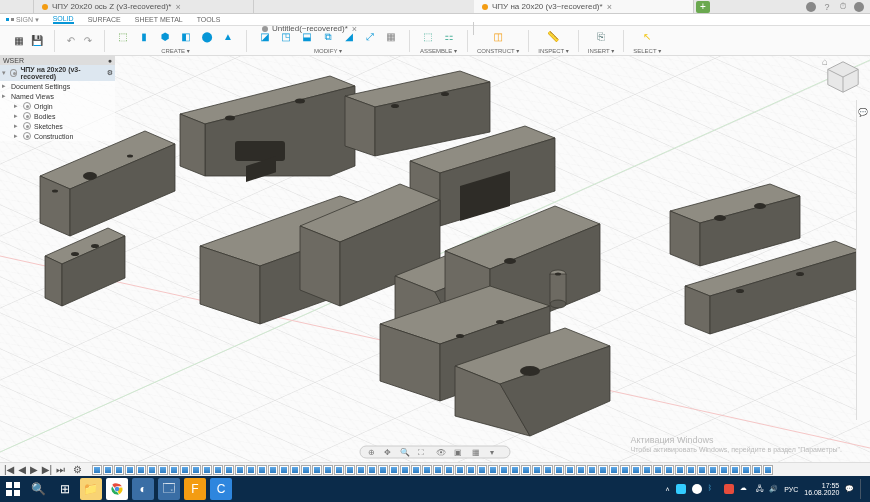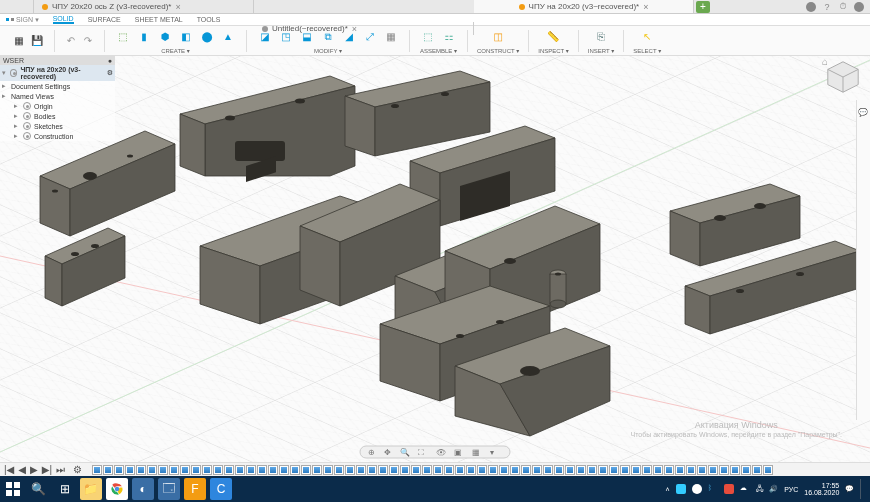--- a/index.html
+++ b/index.html
@@ -47,21 +47,21 @@
 .viewcube-home { position: absolute; right: 42px; top: 56px; font-size: 10px; color: #999; z-index:10;}
 
 
 .comments { position: absolute; right: 0; top: 100px; width: 14px; height: 320px; background: #fafafa; border-left: 1px solid #ddd; display: flex; flex-direction: column; align-items: center; gap: 20px; padding-top: 8px; z-index: 10; font-size: 8px; color: #888; }
 
 
 .canvas { position: absolute; left: 0; top: 56px; right: 0; bottom: 40px; overflow: hidden; }
 .canvas svg { width: 100%; height: 100%; }
 
 
-.watermark { position: absolute; right: 28px; bottom: 63px; font-size: 9px; color: #bbb; text-align:center; z-index: 11; line-height: 1.2;}
+.watermark { position: absolute; right: 28px; bottom: 48px; font-size: 9px; color: #bbb; text-align:left; z-index: 11; line-height: 1.2;}
 
 
 .playback { position: absolute; left: 0; bottom: 26px; right: 0; height: 14px; background: #f3f3f3; border-top: 1px solid #ddd; display: flex; align-items: center; padding-left: 4px; gap: 4px; font-size: 10px; color: #555; }
 .timeline { display: flex; gap: 1px; margin-left: 6px; overflow: hidden; }
 .timeline-item { width: 10px; height: 10px; background: #fff; border: 1px solid #aaa; position: relative; }
 .timeline-item::after{content:"";position:absolute;inset:1px;background:linear-gradient(#5da9e9,#2e7cc0);}
 
 
 .taskbar { position: absolute; left: 0; bottom: 0; right: 0; height: 26px; background: #0b2b4a; display: flex; align-items: center; }
 .task-item { width: 22px; height: 22px; margin: 0 2px; display: flex; align-items: center; justify-content: center; font-size: 12px; color: #fff; border-radius: 2px; }
@@ -85,21 +85,21 @@
   <div class="doc-tab" style="flex:0 0 220px;">
     <span class="dot"></span>
     <span>ЧПУ 20x20 ось Z (v3-recovered)*</span>
     <span class="x">×</span>
   </div>
   <div class="doc-tab" style="flex:0 0 220px;margin-top:44px;">
     <span class="dot g"></span>
     <span>Untitled(~recovered)*</span>
     <span class="x">×</span>
   </div>
-  <div class="doc-tab active" style="flex:0 0 220px;justify-content:center;">
+  <div class="doc-tab active" style="flex:0 0 220px;">
     <span class="dot"></span>
     <span>ЧПУ на 20x20 (v3~recovered)*</span>
     <span class="x">×</span>
   </div>
   <div class="doc-add">+</div>
   <div class="doc-right">
     <span style="background:#888;border-radius:50%;"></span>
     <span>?</span>
     <span>⏱</span>
     <span style="background:#888;border-radius:50%;"></span>

